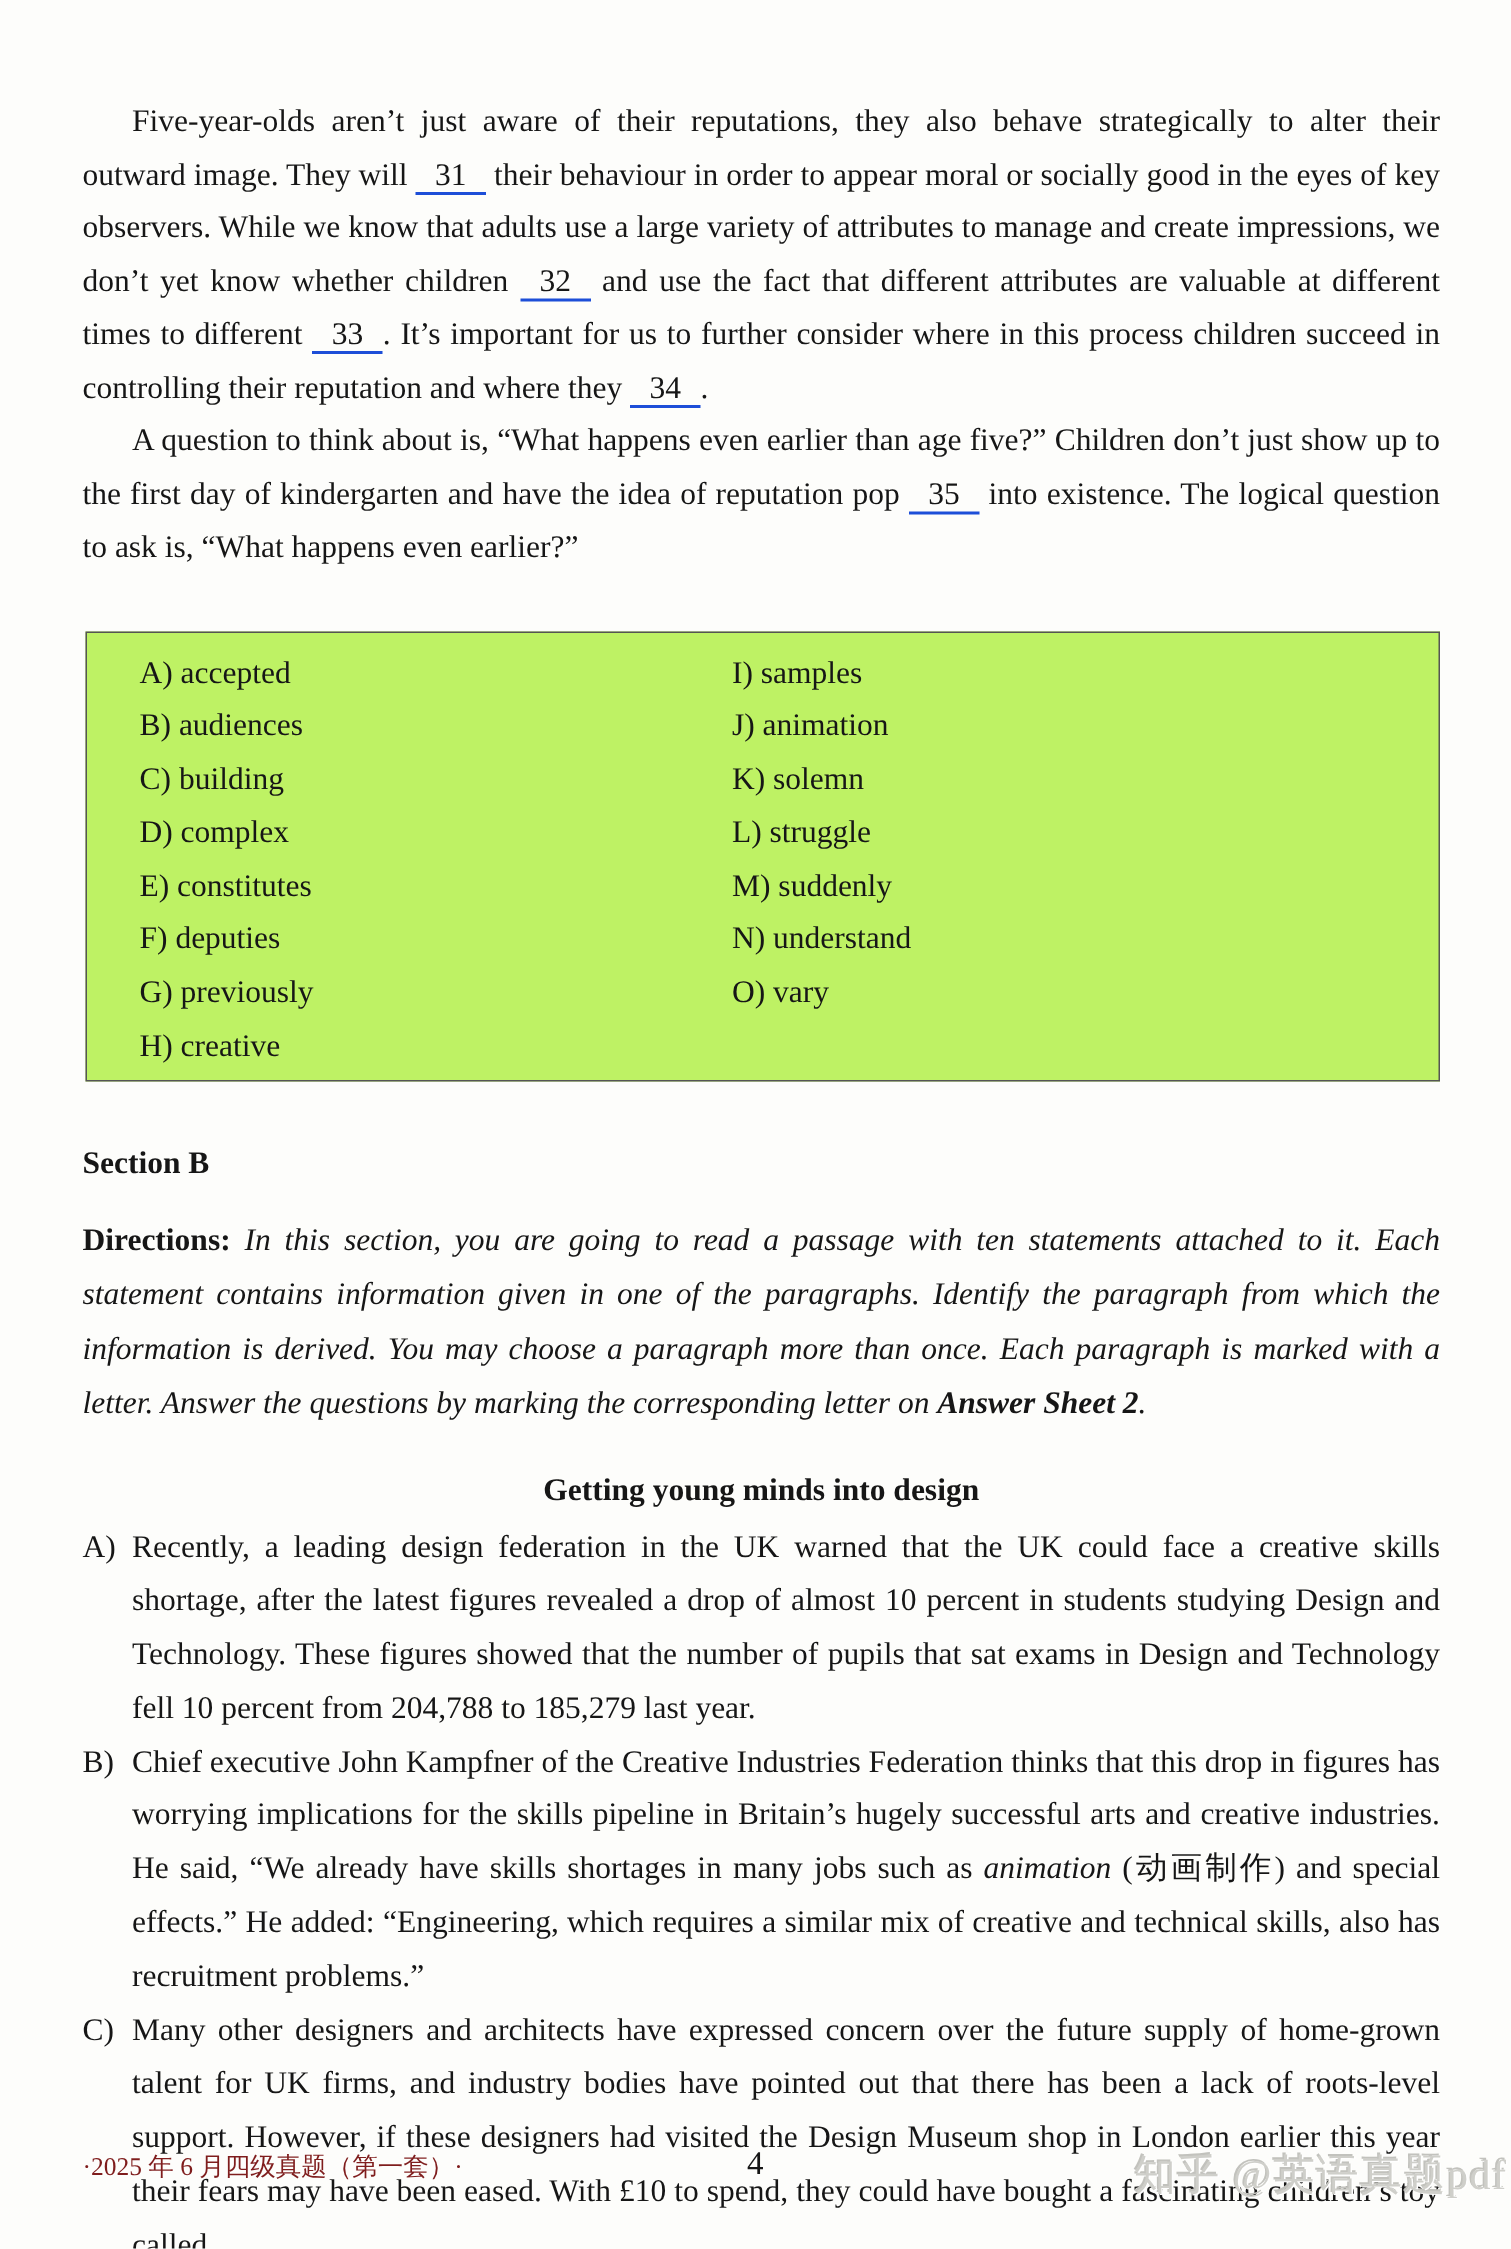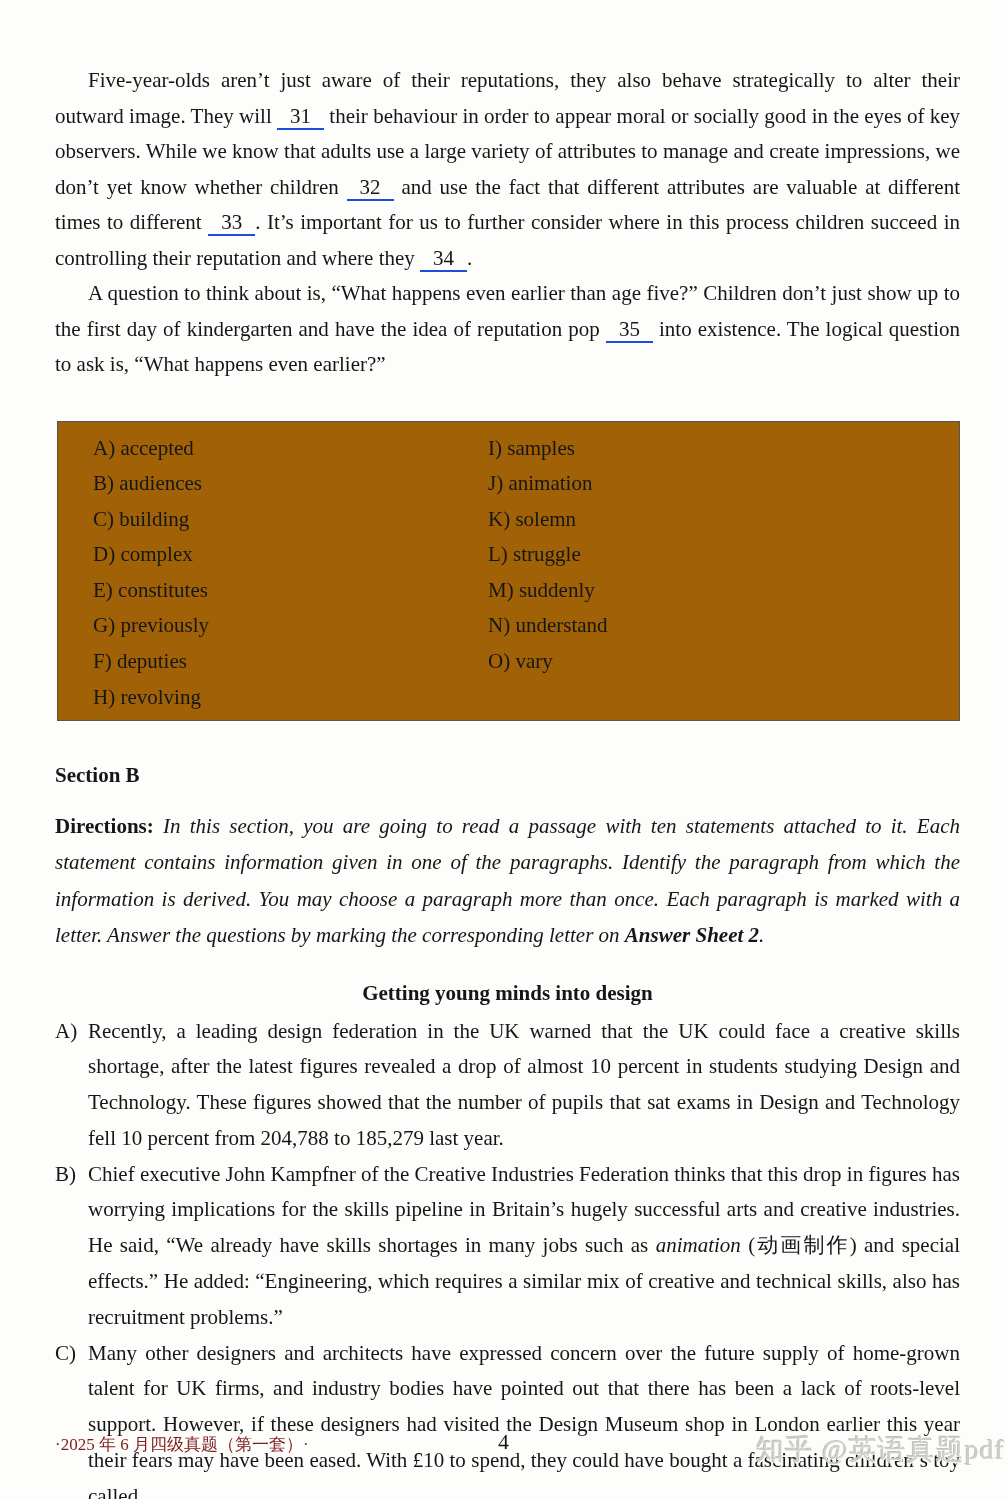--- a/index.html
+++ b/index.html
@@ -33,21 +33,21 @@
     line-height: 24px;
   }
   .it  { font-style: italic; }
   .bit { font-style: italic; font-weight: bold; }
   .word-bank {
     box-sizing: border-box;
     margin: 38px 0 0 2px;
     width: 903px;
     height: 300px;
     border: 1.5px solid #555;
-    background: #a16207;
+    background: #bef264;
     display: flex;
     padding: 9px 0 0 35px;
   }
   .wb-col {
     font-size: 21px;
     line-height: 35.6px;
   }
   .wb-col-left { width: 395px; }
   .section-heading {
     margin-top: 39px;
@@ -121,23 +121,23 @@
 
     <p class="body-text indent"><span>A question to think about is, “What happens even earlier than age five?” Children don’t just show up to the first day of kindergarten and have the idea of reputation pop </span><span class="blank">35</span><span> into existence. The logical question to ask is, “What happens even earlier?”</span></p>
 
     <div class="word-bank">
       <div class="wb-col wb-col-left">
           <div class="wb-item">A) accepted</div>
           <div class="wb-item">B) audiences</div>
           <div class="wb-item">C) building</div>
           <div class="wb-item">D) complex</div>
           <div class="wb-item">E) constitutes</div>
+          <div class="wb-item">F) deputies</div>
           <div class="wb-item">G) previously</div>
-          <div class="wb-item">F) deputies</div>
-          <div class="wb-item">H) revolving</div>
+          <div class="wb-item">H) creative</div>
         </div>
       <div class="wb-col">
           <div class="wb-item">I) samples</div>
           <div class="wb-item">J) animation</div>
           <div class="wb-item">K) solemn</div>
           <div class="wb-item">L) struggle</div>
           <div class="wb-item">M) suddenly</div>
           <div class="wb-item">N) understand</div>
           <div class="wb-item">O) vary</div>
         </div>

